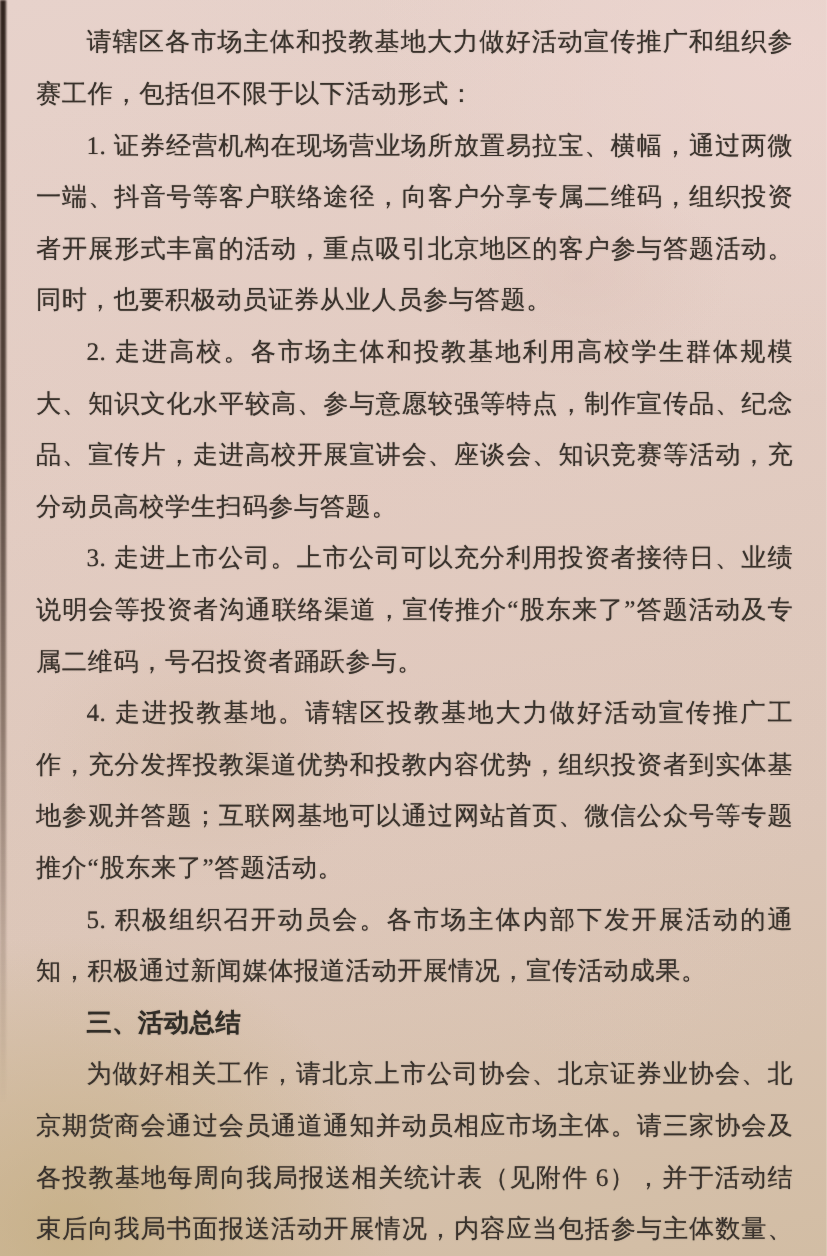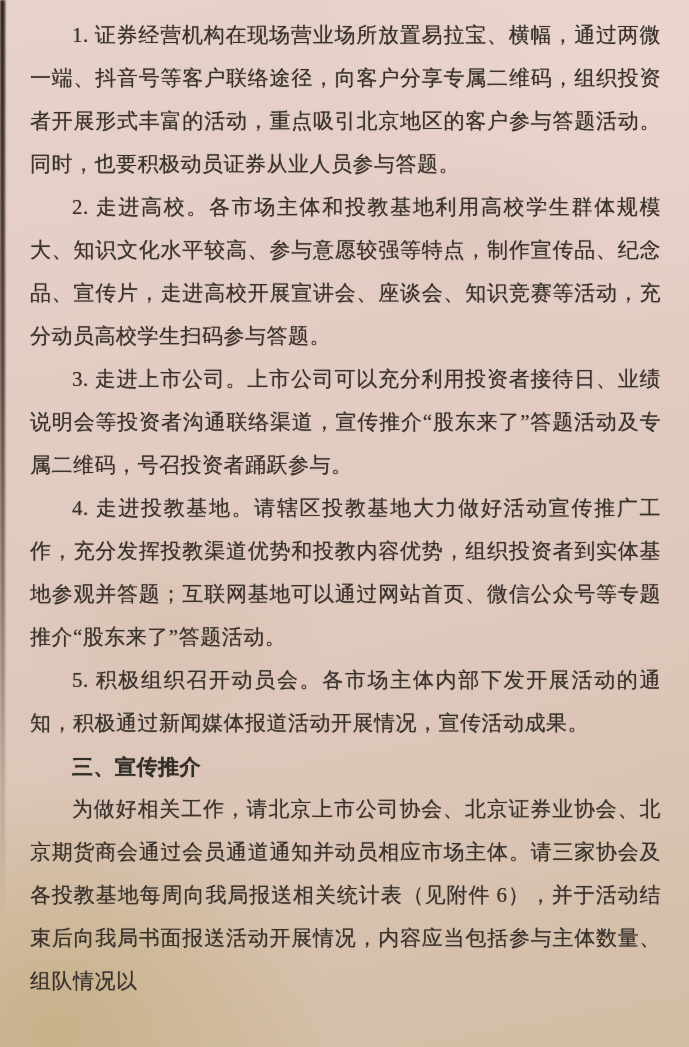--- a/index.html
+++ b/index.html
@@ -65,20 +65,21 @@
     text-shadow: 0 0 1px rgba(45, 40, 34, 0.75);
   }
 </style>
 </head>
 <body>
 
 <div class="scan-grain"></div>
 <div class="scan-edge-left"></div>
 
 <div class="page-text">
+  <p>请辖区各市场主体和投教基地大力做好活动宣传推广和组织参赛工作，包括但不限于以下活动形式：</p>
   <p>1. 证券经营机构在现场营业场所放置易拉宝、横幅，通过两微一端、抖音号等客户联络途径，向客户分享专属二维码，组织投资者开展形式丰富的活动，重点吸引北京地区的客户参与答题活动。同时，也要积极动员证券从业人员参与答题。</p>
   <p>2. 走进高校。各市场主体和投教基地利用高校学生群体规模大、知识文化水平较高、参与意愿较强等特点，制作宣传品、纪念品、宣传片，走进高校开展宣讲会、座谈会、知识竞赛等活动，充分动员高校学生扫码参与答题。</p>
   <p>3. 走进上市公司。上市公司可以充分利用投资者接待日、业绩说明会等投资者沟通联络渠道，宣传推介“股东来了”答题活动及专属二维码，号召投资者踊跃参与。</p>
   <p>4. 走进投教基地。请辖区投教基地大力做好活动宣传推广工作，充分发挥投教渠道优势和投教内容优势，组织投资者到实体基地参观并答题；互联网基地可以通过网站首页、微信公众号等专题推介“股东来了”答题活动。</p>
   <p>5. 积极组织召开动员会。各市场主体内部下发开展活动的通知，积极通过新闻媒体报道活动开展情况，宣传活动成果。</p>
-  <p class="heading">三、宣传推介</p>
+  <p class="heading">三、活动总结</p>
   <p>为做好相关工作，请北京上市公司协会、北京证券业协会、北京期货商会通过会员通道通知并动员相应市场主体。请三家协会及各投教基地每周向我局报送相关统计表（见附件 6），并于活动结束后向我局书面报送活动开展情况，内容应当包括参与主体数量、组队情况以</p>
 </div>
 
 </body></html>

